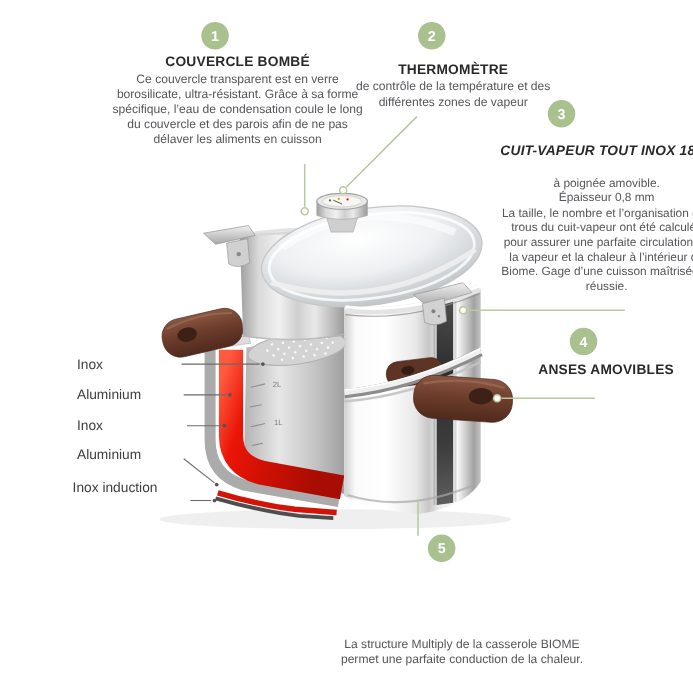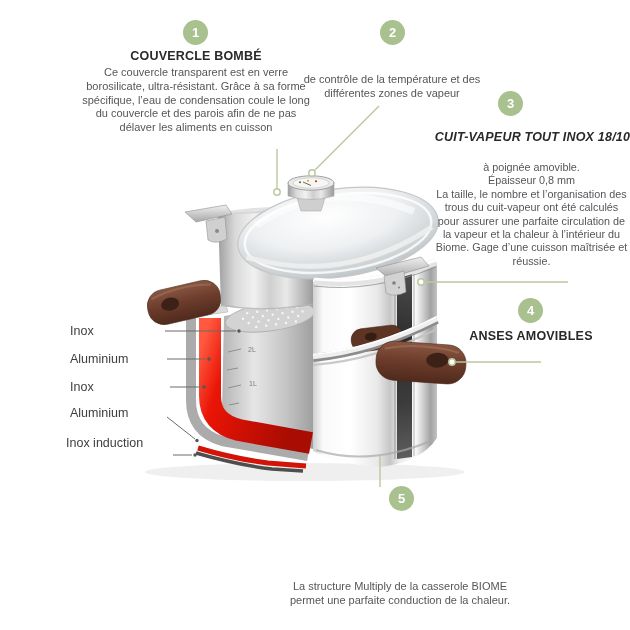--- a/index.html
+++ b/index.html
@@ -1,19 +1,19 @@
 <!DOCTYPE html>
 <html><head>
 <meta charset="utf-8">
 <style>
   html,body{margin:0;padding:0;background:#fff;}
   .stage{position:relative;width:630px;height:630px;background:#ffffff;overflow:hidden;
          font-family:"Liberation Sans",sans-serif;-webkit-font-smoothing:antialiased;}
   .stage svg.art{position:absolute;left:0;top:0;z-index:1;}
-  .txt{position:absolute;z-index:2;}
+  .txt{position:absolute;z-index:2;margin-left:20px;}
   .badge{position:absolute;z-index:3;width:25px;height:25px;border-radius:50%;
          background:#a9c08f;color:#fff;font-weight:bold;font-size:13px;
          display:flex;align-items:center;justify-content:center;line-height:1;}
   .c-title{font-weight:bold;color:#29292b;font-size:12.5px;line-height:14.5px;text-align:center;letter-spacing:.2px;}
   .c-body{color:#55565a;font-size:11px;line-height:13.8px;text-align:center;white-space:pre-line;}
   .small{font-size:10.8px;line-height:13.4px;}
   .sub{color:#5a5b5e;font-size:11.5px;letter-spacing:.8px;text-align:center;}
   .layer-label{position:absolute;z-index:2;color:#3e3e40;font-size:12.5px;line-height:14px;text-align:left;}
 </style>
 </head>
@@ -229,20 +229,21 @@
 
   <div class="badge" style="left:183px;top:20px;">
       <span>1</span>
     </div>
   <div class="txt c-title" style="left:76px;top:49px;width:240px;">COUVERCLE BOMBÉ</div>
   <div class="txt c-body" style="left:82px;top:66px;width:228px;">Ce couvercle transparent est en verre borosilicate, ultra-résistant. Grâce à sa forme spécifique, l’eau de condensation coule le long du couvercle et des parois afin de ne pas délaver les aliments en cuisson</div>
 
   <div class="badge" style="left:380px;top:20px;">
       <span>2</span>
     </div>
+  <div class="txt c-title" style="left:292px;top:56px;width:200px;">THERMOMÈTRE</div>
   <div class="txt c-body" style="left:292px;top:73px;width:200px;">de contrôle de la température et des différentes zones de vapeur</div>
 
   <div class="badge" style="left:498px;top:91px;">
       <span>3</span>
     </div>
   <div class="txt c-title" style="left:434px;top:130px;width:197px;font-style:italic;">CUIT-VAPEUR TOUT INOX 18/10</div>
   <div class="txt c-body small" style="left:433px;top:161px;width:197px;">à poignée amovible.
 Épaisseur 0,8 mm
 La taille, le nombre et l’organisation des trous du cuit-vapeur ont été calculés pour assurer une parfaite circulation de la vapeur et la chaleur à l’intérieur du Biome. Gage d’une cuisson maîtrisée et réussie.</div>
 

